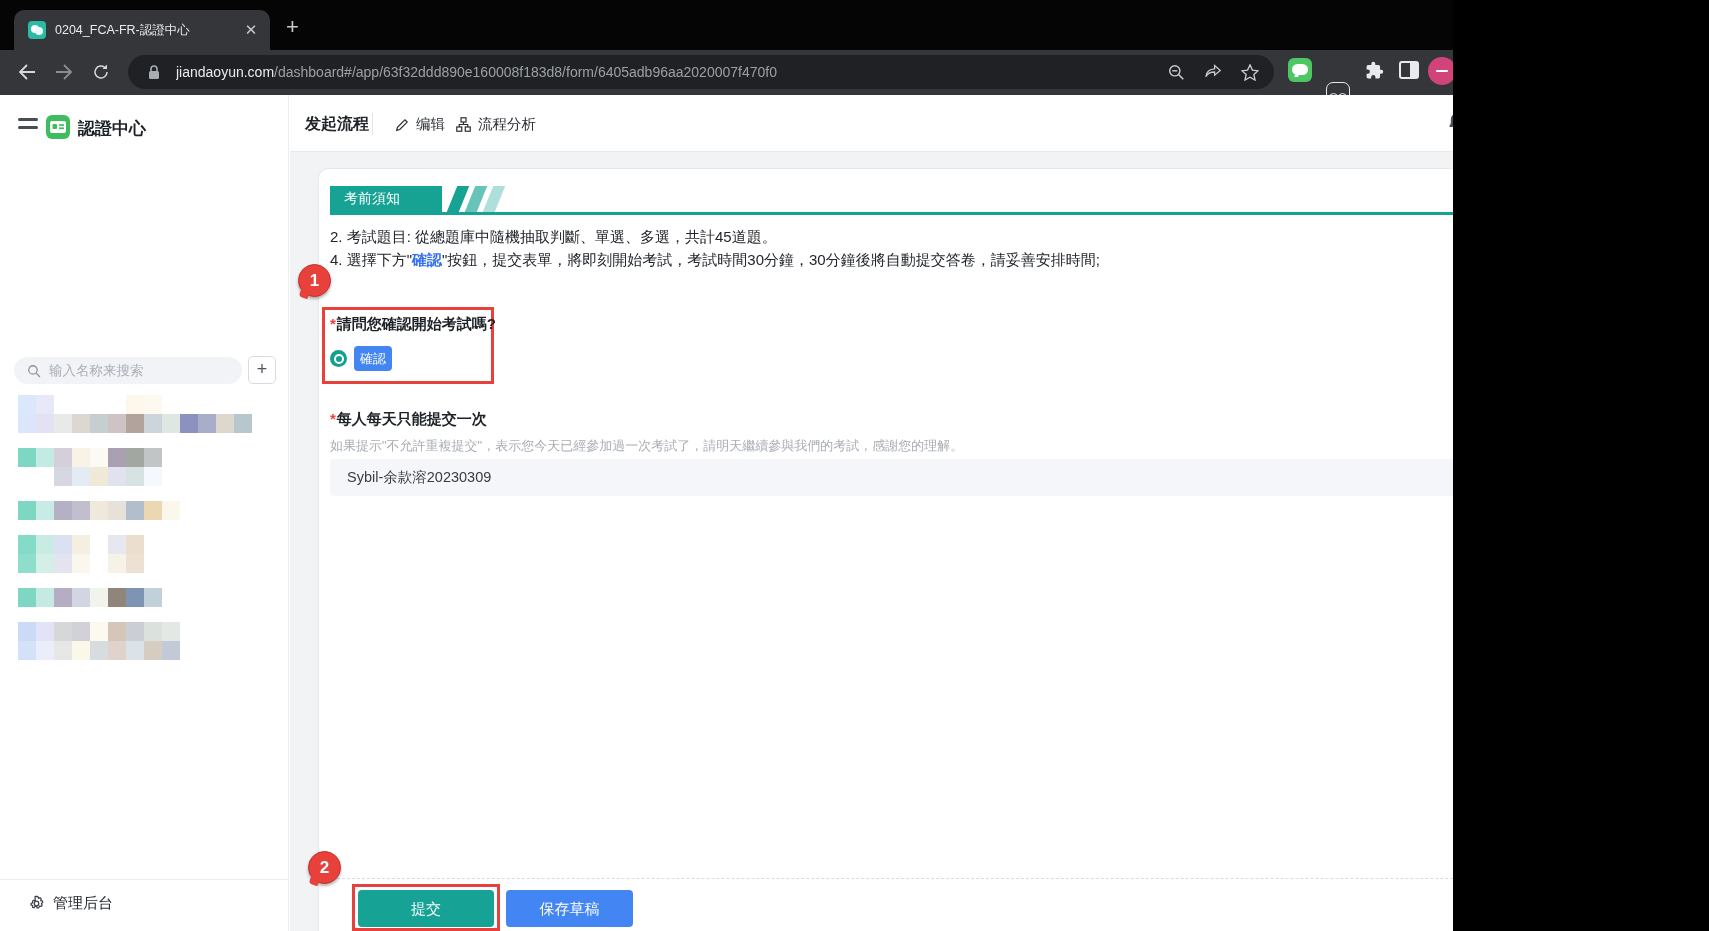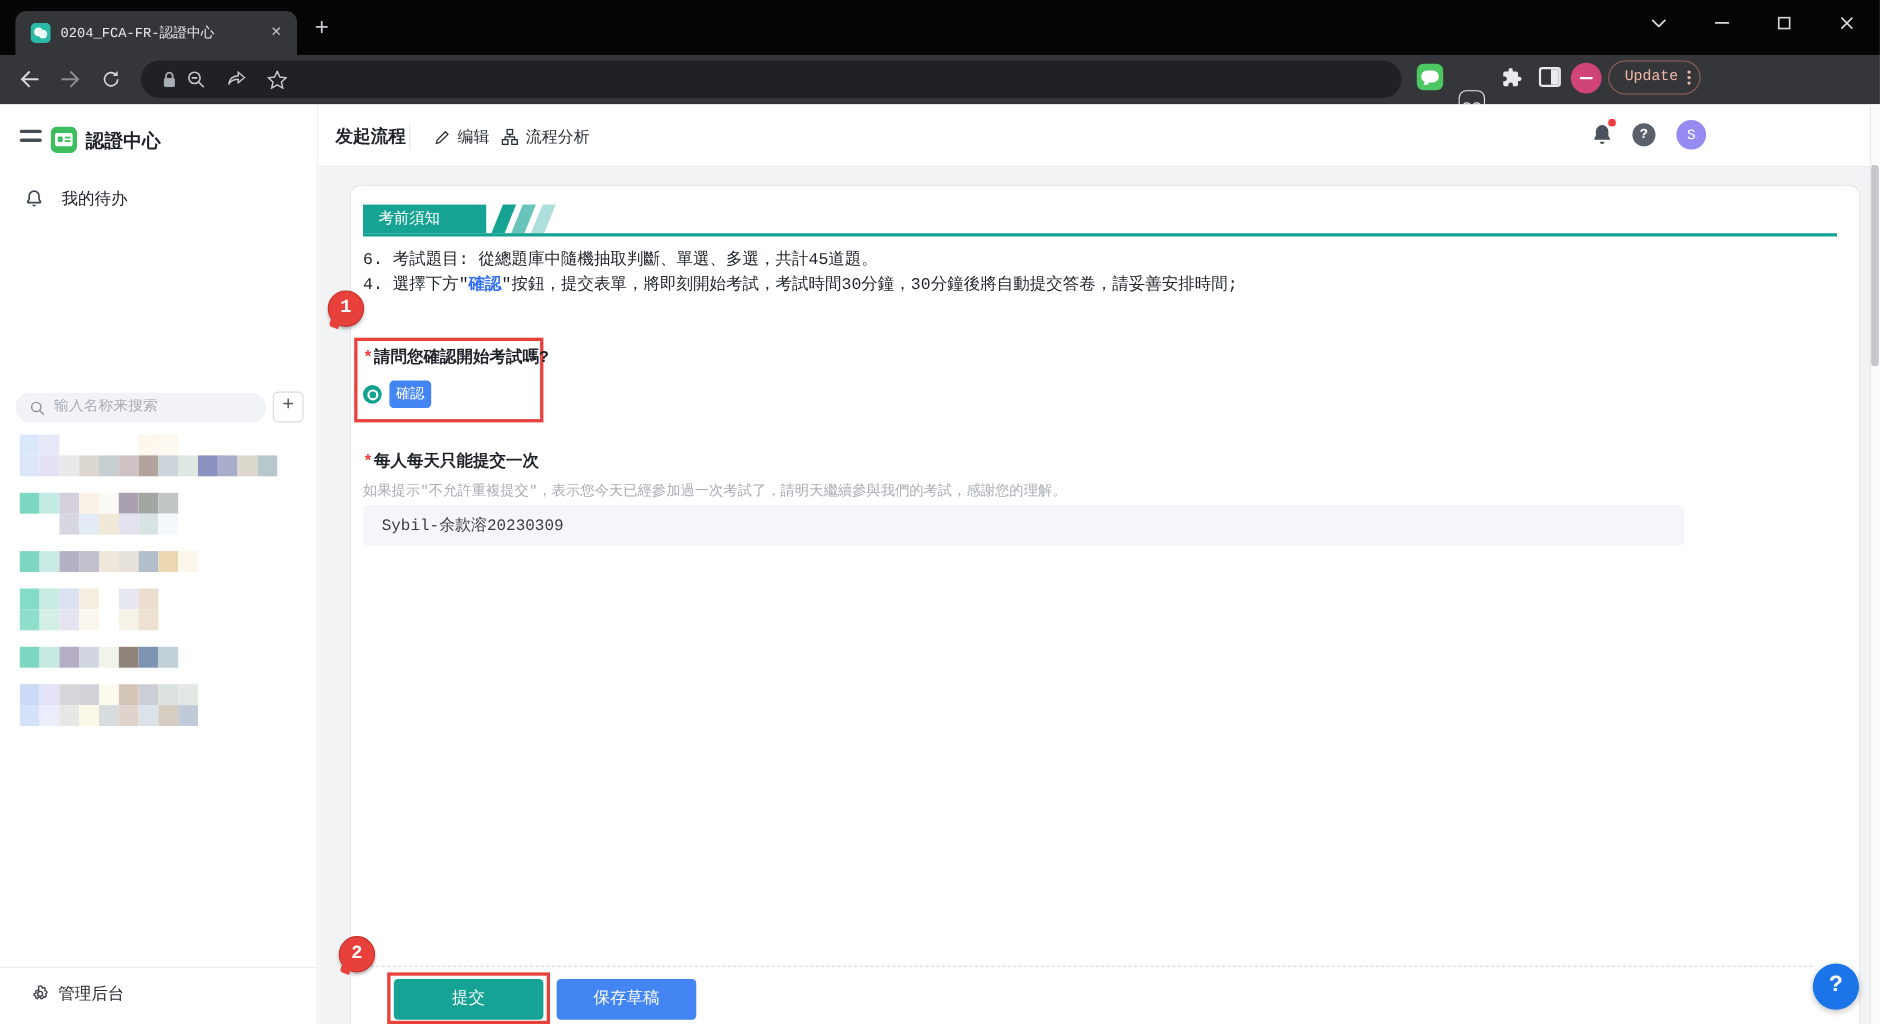--- a/index.html
+++ b/index.html
@@ -1,18 +1,18 @@
 <!DOCTYPE html>
 <html><head>
 <meta charset="utf-8">
 <style>
   * { margin:0; padding:0; box-sizing:border-box; }
   html,body { background:#000; }
-  #root { position:relative; width:1709px; height:931px; overflow:hidden;
-          font-family:Liberation Mono, monospace; background:#f2f3f5; }
+  #root { position:relative; width:1453px; height:931px; overflow:hidden;
+          font-family:Liberation Sans, sans-serif; background:#f2f3f5; }
   .abs { position:absolute; }
 
   
   .tabstrip { left:0; top:0; width:1709px; height:50px; background:#050505; }
   .tab { left:14px; top:10px; width:256px; height:40px; background:#35363a;
          border-radius:10px 10px 0 0; display:flex; align-items:center; padding:0 10px 0 14px; }
   .favicon { width:18px; height:18px; border-radius:4px; background:#2cb9a5; position:relative; flex:0 0 auto; }
   .favicon:before { content:""; position:absolute; left:3px; top:4px; width:8px; height:8px; border-radius:50%; background:#fff; }
   .favicon:after  { content:""; position:absolute; left:7px; top:6px; width:8px; height:8px; border-radius:50%; background:#e9fbf7; }
   .tabtitle { color:#e8eaed; font-size:12.5px; margin-left:9px; flex:1 1 auto; white-space:nowrap; overflow:hidden; }
@@ -177,20 +177,21 @@
       </svg>
   </div>
 
   <div class="abs omnibox">
     <span class="boxicon">
       <svg width="12" height="15" viewBox="0 0 12 15">
           <rect x="1" y="6" width="10" height="8" rx="1.5" fill="#a8adb3"></rect>
           <path d="M3 6V4a3 3 0 0 1 6 0v2" stroke="#a8adb3" stroke-width="1.6" fill="none"></path>
         </svg>
     </span>
+    <span class="urltext"><span class="urldomain">jiandaoyun.com</span><span class="urlpath">/dashboard#/app/63f32ddd890e160008f183d8/form/6405adb96aa2020007f470f0</span></span>
     <span class="boxicon">
       <svg width="17" height="17" viewBox="0 0 20 20">
           <circle cx="8" cy="8" r="6" stroke="#c7cacd" stroke-width="1.7" fill="none"></circle>
           <path d="M5 8h6" stroke="#c7cacd" stroke-width="1.7"></path>
           <path d="M12.5 12.5L18 18" stroke="#c7cacd" stroke-width="1.7"></path>
         </svg>
     </span>
     <span class="boxicon" style="margin-left:13px">
       <svg width="18" height="16" viewBox="0 0 22 20">
           <path d="M13 2l7 6-7 6v-4C7 10 4 12 2 16c.8-6 4.5-9.6 11-9.9z" stroke="#c7cacd" stroke-width="1.6" fill="none"></path>
@@ -236,27 +237,20 @@
     <svg width="24" height="24" viewBox="0 0 24 24">
         <rect width="24" height="24" rx="6" fill="#3dbd5e"></rect>
         <rect x="4" y="6" width="16" height="12" rx="2" fill="#fff"></rect>
         <rect x="6.5" y="9" width="4.5" height="5" rx="1" fill="#3dbd5e"></rect>
         <rect x="13" y="9.2" width="5" height="1.7" fill="#3dbd5e"></rect>
         <rect x="13" y="12.4" width="5" height="1.7" fill="#3dbd5e"></rect>
       </svg>
   </div>
   <div class="abs apptitle">認證中心</div>
 
-  <div class="abs sitem" style="top:159px">
-    <svg width="18" height="19" viewBox="0 0 24 24">
-        <path d="M12 3a6 6 0 0 0-6 6v4.2L4.4 15.6a.9.9 0 0 0 .7 1.4h13.8a.9.9 0 0 0 .7-1.4L18 13.2V9a6 6 0 0 0-6-6z" fill="none" stroke="currentColor" stroke-width="2"></path>
-        <path d="M9.8 19.5a2.2 2.2 0 0 0 4.4 0" fill="currentColor"></path>
-      </svg>
-    <span class="lbl">我的待办</span>
-  </div>
 
   <div class="abs searchpill">
     <svg width="14" height="14" viewBox="0 0 20 20">
         <circle cx="8.5" cy="8.5" r="6" stroke="#8b9099" stroke-width="1.8" fill="none"></circle>
         <path d="M13 13l5.5 5.5" stroke="#8b9099" stroke-width="1.8"></path>
       </svg>
     <input type="text" placeholder="输入名称来搜索" style="">
   </div>
   <div class="abs addbtn">+</div>
 
@@ -419,21 +413,21 @@
   <div class="abs main"></div>
   <div class="abs card"></div>
 
   <div class="abs banner-tab">考前須知</div>
   <div class="abs stripe" style="left:452px"></div>
   <div class="abs stripe" style="left:470px; opacity:.65"></div>
   <div class="abs stripe" style="left:488px; opacity:.35"></div>
   <div class="abs banner-line"></div>
 
   <div class="abs notice">
-    <div>6. 考試題目: 從總題庫中隨機抽取判斷、單選、多選，共計45道題。</div>
+    <div>2. 考試題目: 從總題庫中隨機抽取判斷、單選、多選，共計45道題。</div>
     <div><span>4. 選擇下方"</span><span class="bluelink">確認</span><span>"按鈕，提交表單，將即刻開始考試，考試時間30分鐘，30分鐘後將自動提交答卷，請妥善安排時間;</span></div>
   </div>
 
   <div class="abs annocircle c1">1</div>
   <div class="abs annobox box1"></div>
 
   <div class="abs fieldlabel q1label"><span class="redstar">*</span><span>請問您確認開始考試嗎?</span></div>
   <div class="abs radio">
       <i>
         <b></b>

